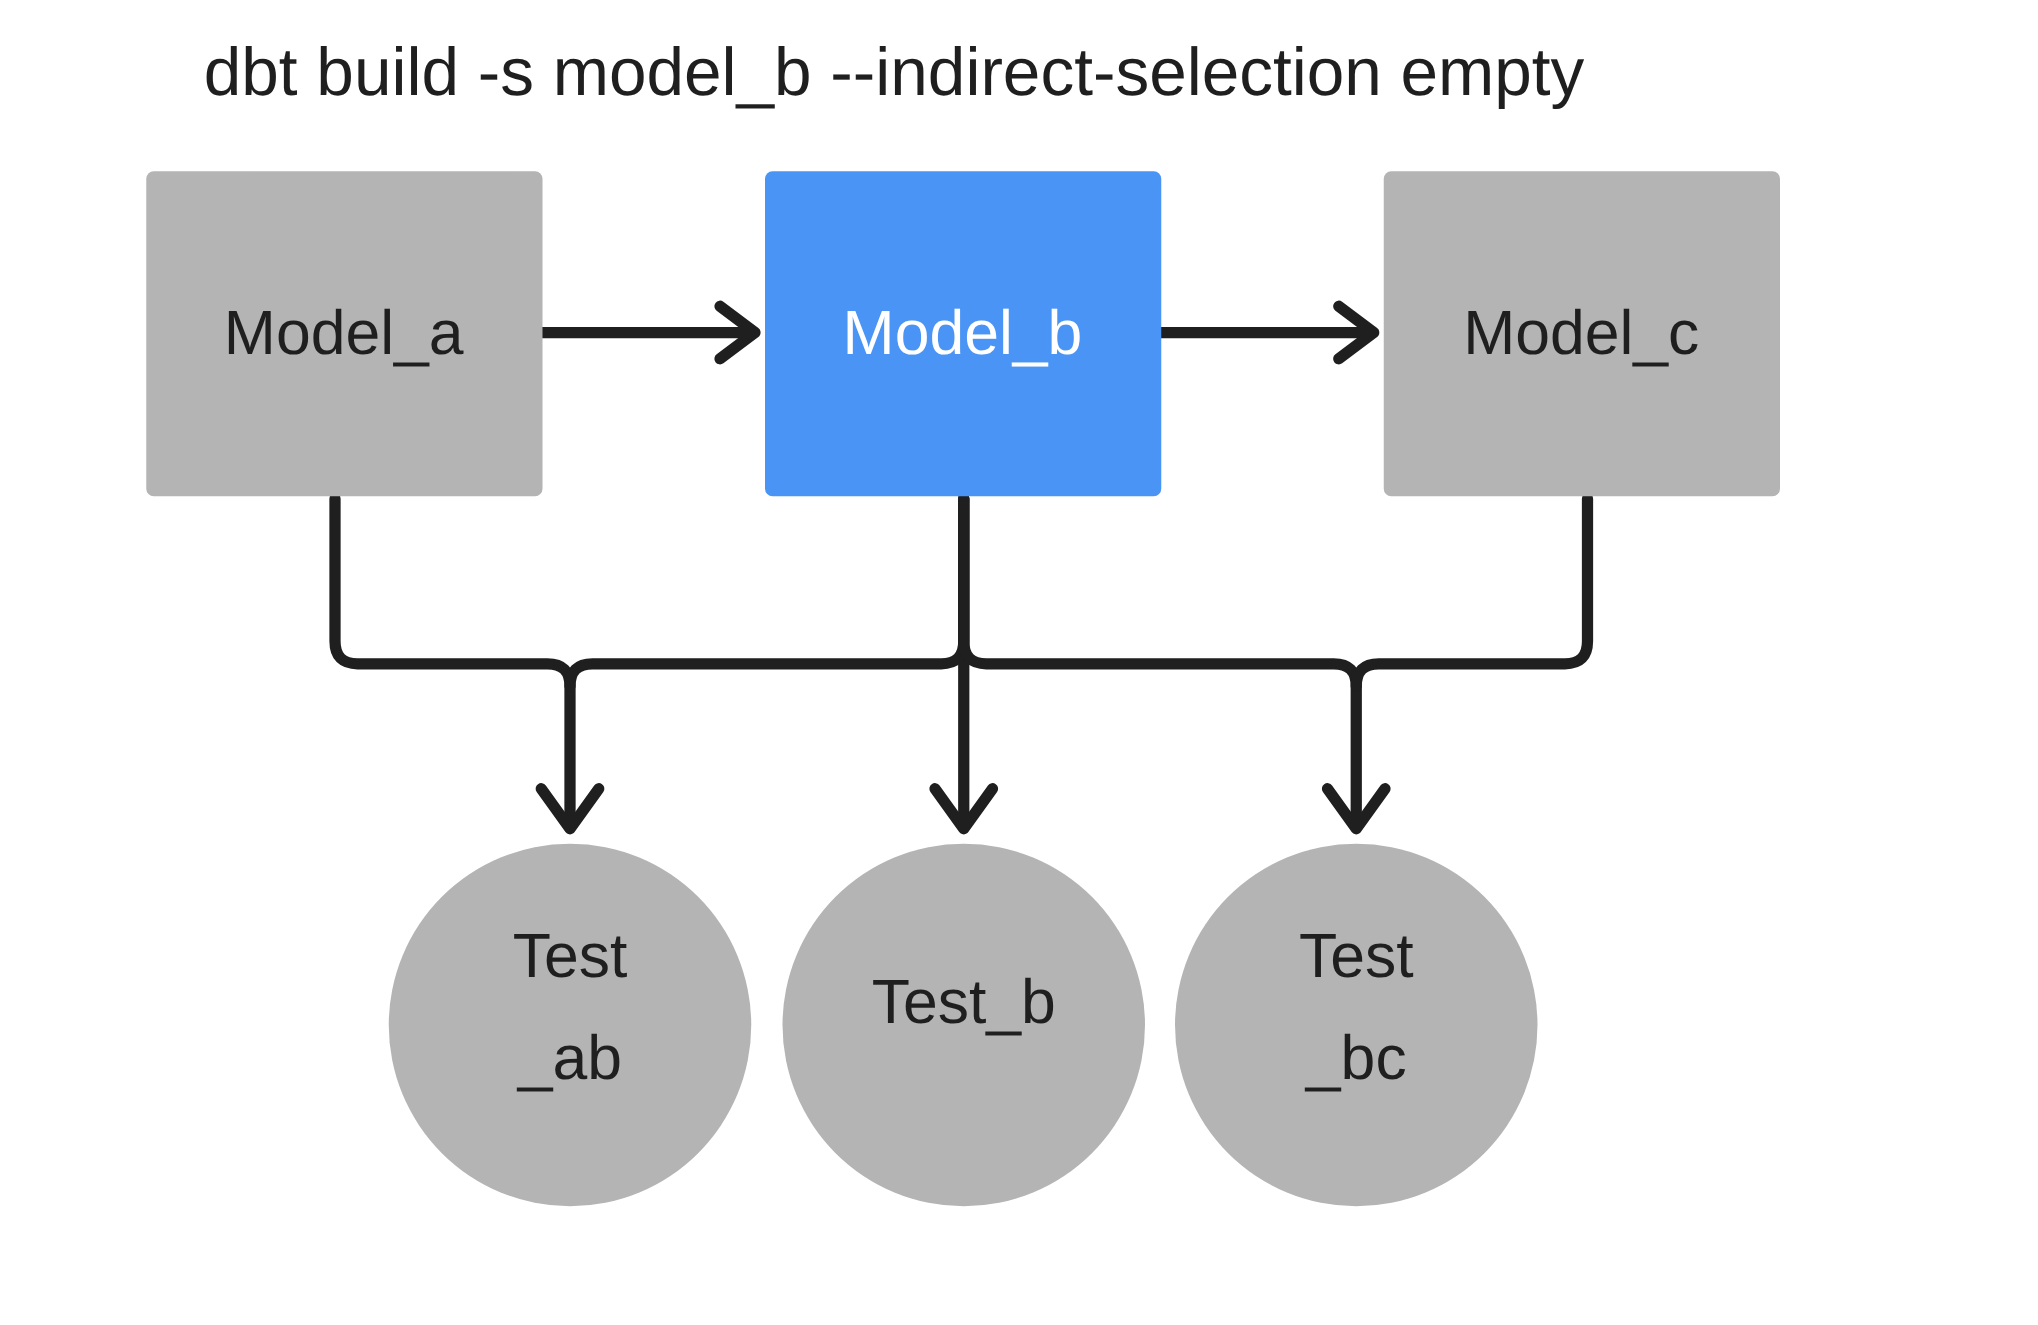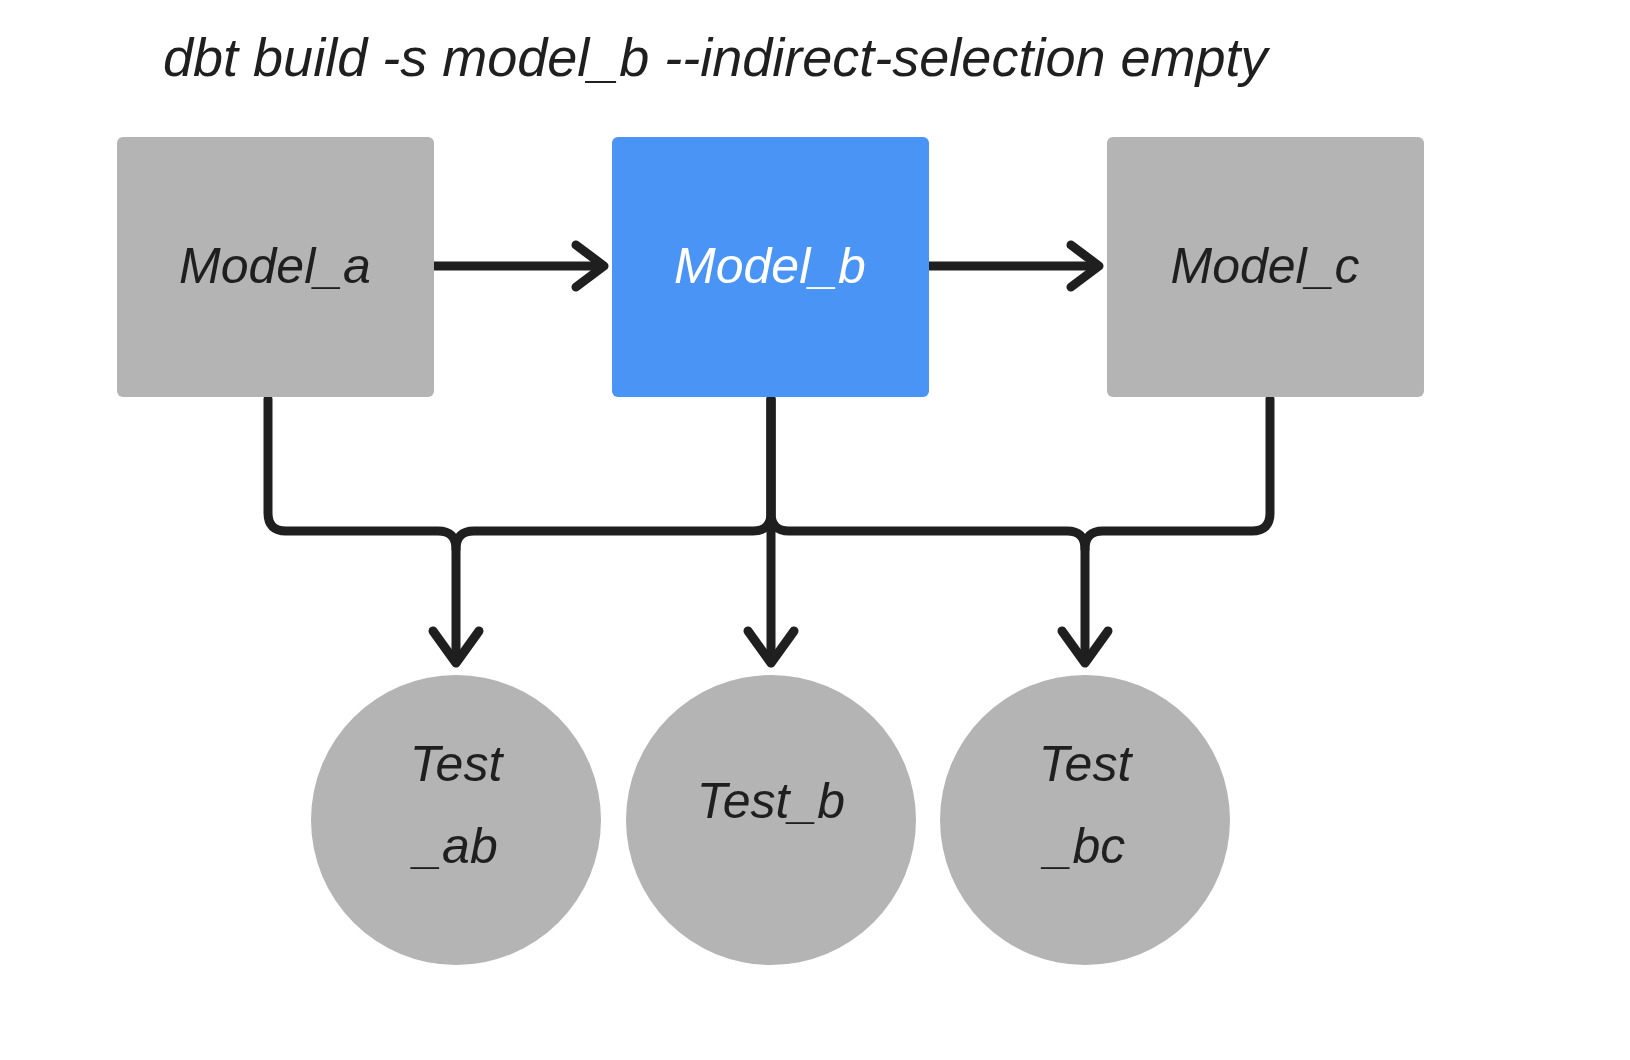--- a/index.html
+++ b/index.html
@@ -11,21 +11,20 @@
     width: 1630px;
     height: 1060px;
     font-family: "Liberation Sans", sans-serif;
     overflow: hidden;
   }
   #diagram-root {
     position: relative;
     width: 1630px;
     height: 1060px;
     background: #ffffff;
-    font-style: italic;
   }
   svg.canvas {
     position: absolute;
     inset: 0;
     width: 1630px;
     height: 1060px;
     display: block;
   }
   .title-text {
     font-size: 54px;

